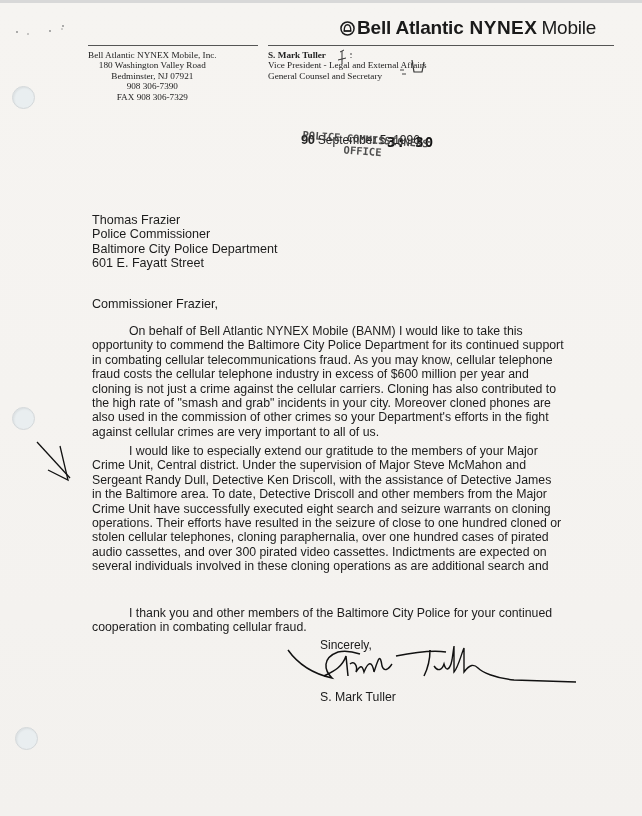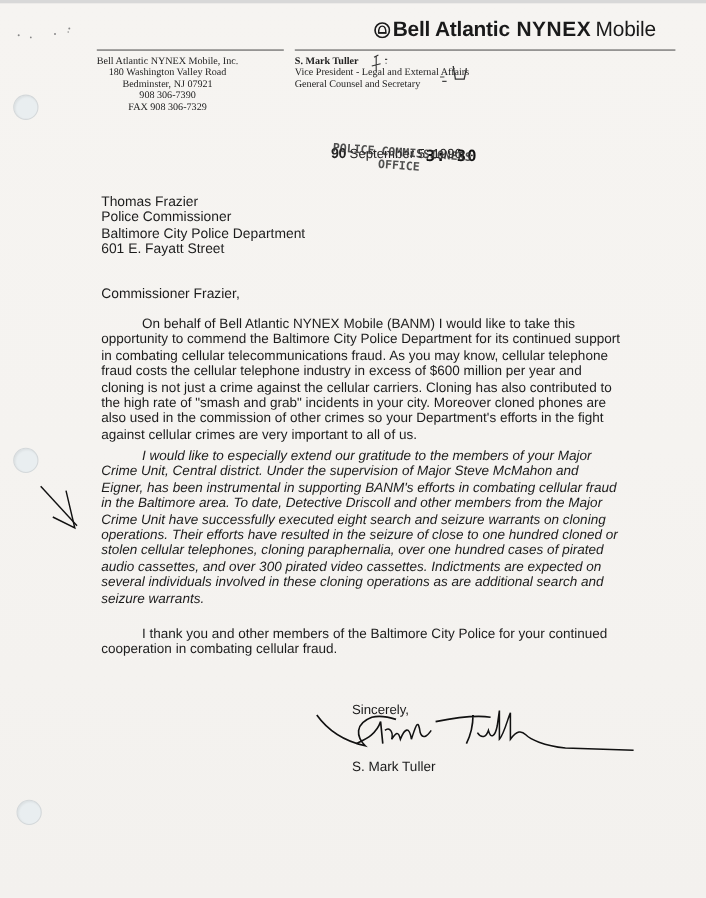--- a/index.html
+++ b/index.html
@@ -45,27 +45,27 @@
     .stamp-date .num1 { font-size:13px; font-weight:bold; letter-spacing: -0.5px; }
     .stamp-date .time { position:absolute; left:86px; top:2px; font-family:"DejaVu Sans Mono", monospace; font-size:14px; font-weight:bold; letter-spacing:1px; color:#111; }
     .stamp-office {
       position:absolute; left:302px; top:133px; transform: rotate(4deg);
       font-family: "DejaVu Sans Mono", monospace; font-size: 10.5px; color:#333; font-weight: bold;
       line-height: 12px; white-space: nowrap; opacity: 0.85;
     }
     .stamp-office .l2 { display:block; padding-left: 42px; }
     .body-text {
       position:absolute; left: 92px; width: 520px;
-      font-family: "Liberation Sans", sans-serif; font-size: 12.3px; line-height: 14.4px; color:#1c1c1c;
+      font-family: "Liberation Sans", sans-serif; font-size: 12.3px; line-height: 14.4px; color:#1c1c1c;margin-top:37px;
     }
     .addr { top: 176px; line-height: 14.4px; font-size: 12.6px; }
     .salutation { top: 260px; font-size: 12.6px; }
     .para { white-space: normal; }
     .p1 { top: 287px; }
-    .p2 { top: 407px; font-style: italic; }
+    .p2 { top: 407px; }
     .p3 { top: 569px; }
     .para .line { display:block; white-space: nowrap; }
     .para .indent { padding-left: 37px; }
     .closing { position:absolute; left:320px; top:622px; font-size:12px;margin-top:16px; }
     .sigline { position:absolute; left:320px; top:690px; font-size:12.3px; }
     .signature { position:absolute; left:284px; top:642px; }
     .arrow { position:absolute; left:34px; top:440px; }
   </style>
 </head>
 <body>
@@ -143,28 +143,27 @@
     <span class="line">fraud costs the cellular telephone industry in excess of $600 million per year and</span>
     <span class="line">cloning is not just a crime against the cellular carriers.  Cloning has also contributed to</span>
     <span class="line">the high rate of "smash and grab" incidents in your city.  Moreover cloned phones are</span>
     <span class="line">also used in the commission of other crimes so your Department's efforts in the fight</span>
     <span class="line">against cellular crimes are very important to all of us.</span>
   </div>
 
   <div class="body-text para p2">
     <span class="line indent">I would like to especially extend our gratitude to the members of your Major</span>
     <span class="line">Crime Unit, Central district.  Under the supervision of Major Steve McMahon and</span>
-    <span class="line">Eigner, has been instrumental in supporting BANM's efforts in combating cellular fraud</span>
+    <span class="line">Sergeant Randy Dull, Detective Ken Driscoll, with the assistance of Detective James</span>
     <span class="line">in the Baltimore area.  To date, Detective Driscoll and other members from the Major</span>
     <span class="line">Crime Unit have successfully executed eight search and seizure warrants on cloning</span>
     <span class="line">operations.  Their efforts have resulted in the seizure of close to one hundred cloned or</span>
     <span class="line">stolen cellular telephones, cloning paraphernalia, over one hundred cases of pirated</span>
     <span class="line">audio cassettes, and over 300 pirated video cassettes.  Indictments are expected on</span>
     <span class="line">several individuals involved in these cloning operations as are additional search and</span>
-    <span class="line">seizure warrants.</span>
   </div>
 
   <div class="body-text para p3">
     <span class="line indent">I thank you and other members of the Baltimore City Police for your continued</span>
     <span class="line">cooperation in combating cellular fraud.</span>
   </div>
 
   <div class="closing">Sincerely,</div>
 
   <svg class="signature" width="300" height="48" viewBox="0 0 300 48">

